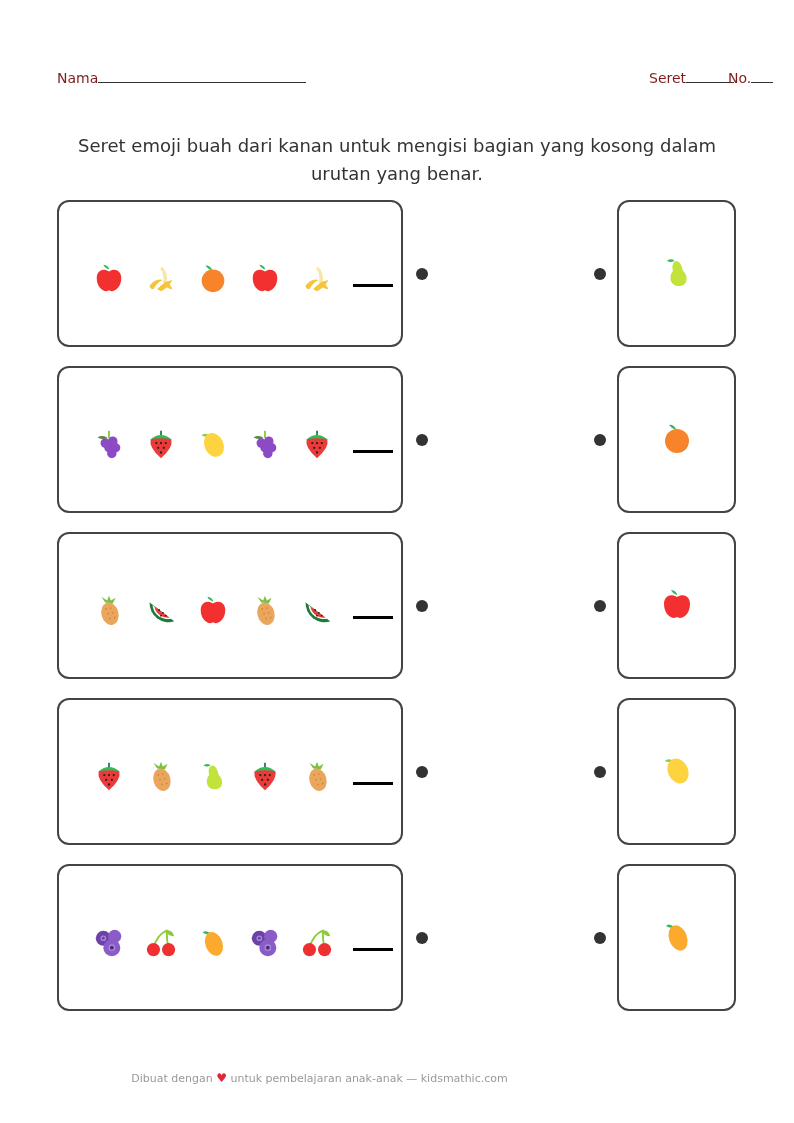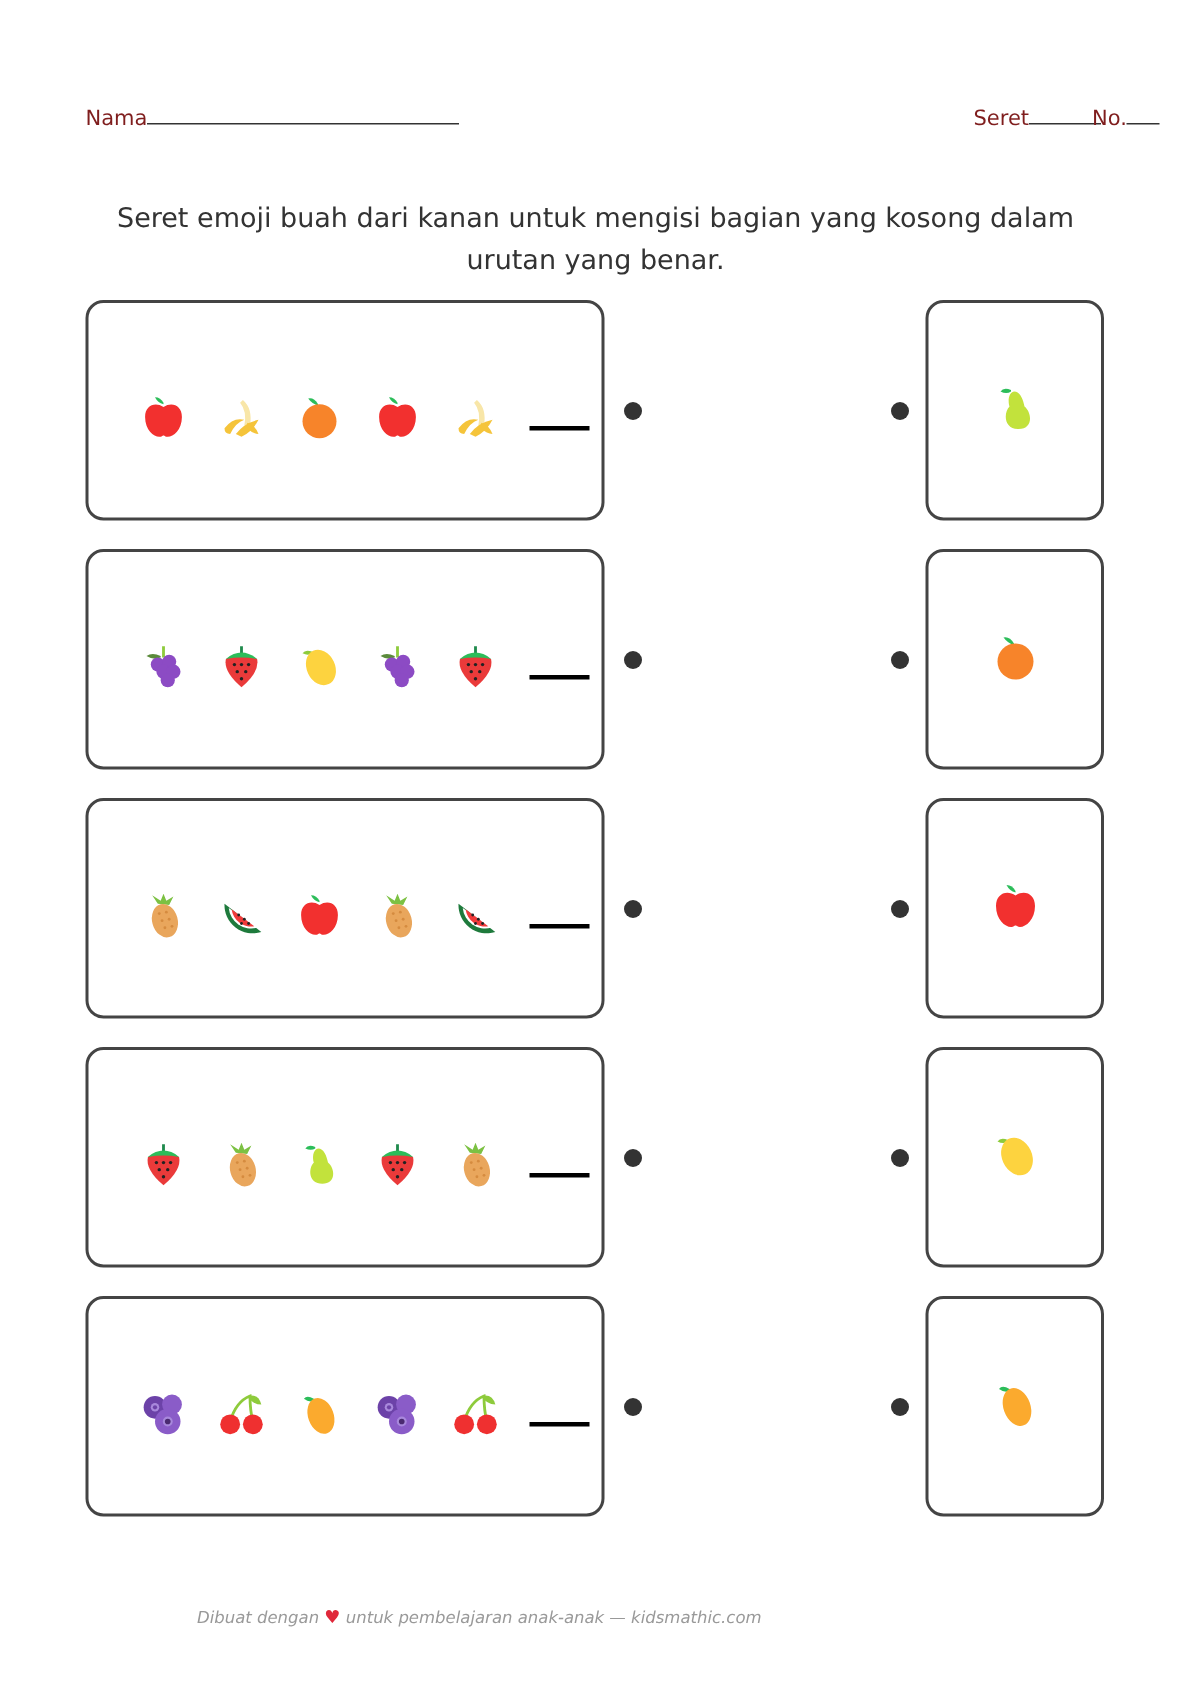--- a/index.html
+++ b/index.html
@@ -19,21 +19,21 @@
   .fruit svg { width: 34px; height: 34px; }
   .blank { width: 40px; height: 3px; background: #000; margin-left: 10px; margin-top: 14px; }
   .dot { position: absolute; width: 12px; height: 12px; border-radius: 50%; background: #333; top: 68px; }
   .dot.left { left: 416px; }
   .dot.right { left: 594px; }
   .choice-box { position: absolute; left: 617px; top: 0; width: 119px; height: 147px;
                 border: 2px solid #444; border-radius: 12px; box-sizing: border-box;
                 display: flex; align-items: center; justify-content: center; }
   .choice-box svg { width: 36px; height: 36px; }
   .footer { position: absolute; top: 1071px; left: 0; width: 639px; text-align: center;
-            font-size: 11px; color: #999; font-style: italic; }
+            font-size: 11px; color: #999; }
   .heart { display: inline-block; color: #e0283a; font-size: 12px; }
 </style>
 </head>
 <body>
 
 <div class="header">
   <span class="hf" style="left:0">
     <span>Nama</span><span class="line" style="width:208px"></span>
   </span>
   <span class="hf" style="left:592px">

